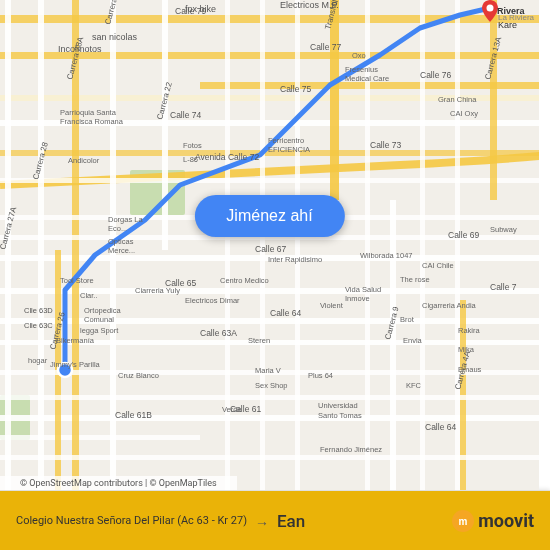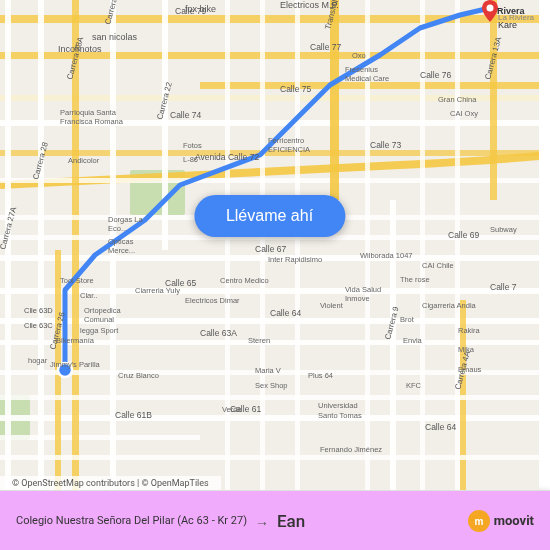--- a/index.html
+++ b/index.html
@@ -56,29 +56,29 @@
     }
 
     
     #attribution {
       position: absolute;
       bottom: 0;
       left: 0;
       font-size: 9px;
       color: #555;
       background: rgba(255,255,255,0.8);
-      padding: 2px 12px;
+      padding: 2px 20px;
       z-index: 50;
     }
 
     
     #bottom-bar {
       width: 550px;
       height: 60px;
-      background: #f0abfc;
+      background: #eab308;
       display: flex;
       align-items: center;
       justify-content: space-between;
       padding: 0 16px;
       border-top: 1px solid #e0e0e0;
       box-shadow: 0 -1px 4px rgba(0,0,0,0.1);
     }
 
     #route-info {
       display: flex;
@@ -111,21 +111,21 @@
     
     #moovit-logo {
       display: flex;
       align-items: center;
       gap: 4px;
       flex-shrink: 0;
       margin-left: 12px;
     }
 
     .moovit-text {
-      font-size: 13px;
+      font-size: 18px;
       font-weight: 700;
       color: #333;
     }
 
     .moovit-icon {
       width: 22px;
       height: 22px;
     }
   </style>
 </head>
@@ -296,21 +296,21 @@
     <text x="24" y="313" font-size="7.5" fill="#555" font-family="Arial">Clle 63D</text>
     <text x="24" y="328" font-size="7.5" fill="#555" font-family="Arial">Clle 63C</text>
     <text x="28" y="363" font-size="7.5" fill="#666" font-family="Arial">hogar</text>
     <text x="80" y="333" font-size="7.5" fill="#666" font-family="Arial">legga Sport</text>
     <text x="390" y="340" font-size="8" fill="#555" font-family="Arial" transform="rotate(-75 390 340)">Carrera 9</text>
     <text x="460" y="390" font-size="8" fill="#555" font-family="Arial" transform="rotate(-75 460 390)">Carrera 4A</text>
     <text x="490" y="290" font-size="8.5" fill="#555" font-family="Arial">Calle 7</text>
     <text x="162" y="120" font-size="8" fill="#555" font-family="Arial" transform="rotate(-75 162 120)">Carrera 22</text>
   </svg>
 
-  <button id="navigate-btn">Llévame ahí</button>
+  <button id="navigate-btn">Jiménez ahí</button>
 
   <div id="attribution">© OpenStreetMap contributors | © OpenMapTiles</div>
 </div>
 
 <div id="bottom-bar">
   <div id="route-info">
     <span id="origin-label">Colegio Nuestra Señora Del Pilar (Ac 63 - Kr 27)</span>
     <span id="arrow-icon">→</span>
     <span id="destination-label">Ean</span>
   </div>

